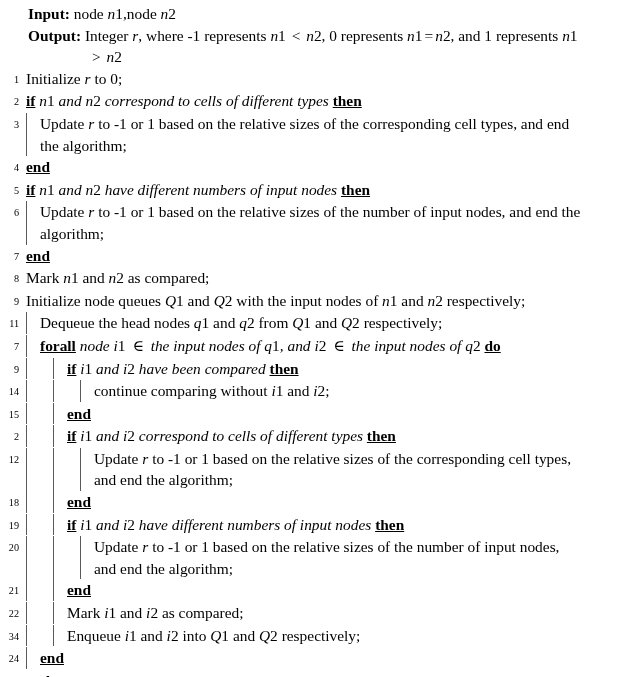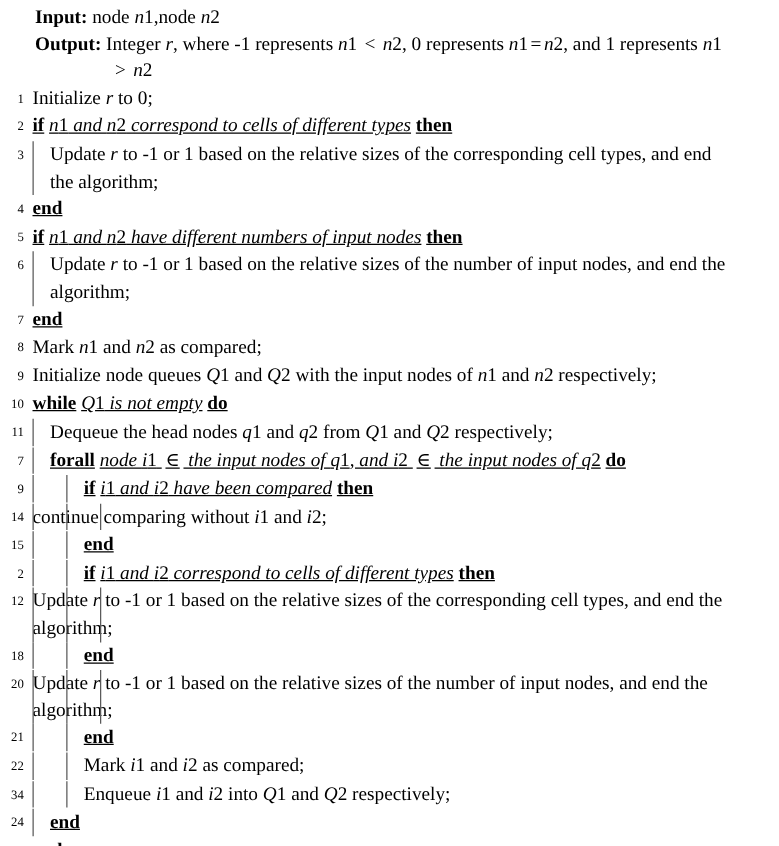--- a/index.html
+++ b/index.html
@@ -78,24 +78,24 @@
   .bar.b0{left:0px;}
   .bar.b1{left:27px;}
   .bar.b2{left:54px;}
   .txt{
     display:block;
   }
   
   .i0 .txt{padding-left:0px;}
   .i1 .txt{padding-left:14px;}
   .i2 .txt{padding-left:41px;}
-  .i3 .txt{}
+  .i3 .txt{padding-left:68px;}
 
   b,.b{font-weight:bold;text-decoration:underline;}
-  i,.it{font-style:italic;text-decoration:underline;}
+  i,.it{font-style:italic;}
   .mi{font-style:italic;}          
   .mn{font-style:normal;}          
   .op{font-style:normal;padding:0 2px;}
   .sym{font-style:normal;padding:0 3px;}
 </style>
 </head>
 <body>
 
 <div id="algo">
 
@@ -171,27 +171,20 @@
           <span class="txt">Mark <span class="mi">n</span><span class="mn">1</span> and <span class="mi">n</span><span class="mn">2</span> as compared;</span>
         </div>
       </div>
       <div class="line i0">
         <span class="num">9</span>
         <div class="body">
           <span class="bars"></span>
           <span class="txt">Initialize node queues <span class="mi">Q</span><span class="mn">1</span> and <span class="mi">Q</span><span class="mn">2</span> with the input nodes of <span class="mi">n</span><span class="mn">1</span> and <span class="mi">n</span><span class="mn">2</span> respectively;</span>
         </div>
       </div>
-      <div class="line i0">
-        <span class="num">10</span>
-        <div class="body">
-          <span class="bars"></span>
-          <span class="txt"><b>while</b> <i><span class="mi">Q</span><span class="mn">1</span> is not empty</i> <b>do</b></span>
-        </div>
-      </div>
       <div class="line i1">
         <span class="num">11</span>
         <div class="body">
           <span class="bars">
             <span class="bar b0"></span>
           </span>
           <span class="txt">Dequeue the head nodes <span class="mi">q</span><span class="mn">1</span> and <span class="mi">q</span><span class="mn">2</span> from <span class="mi">Q</span><span class="mn">1</span> and <span class="mi">Q</span><span class="mn">2</span> respectively;</span>
         </div>
       </div>
       <div class="line i1">
@@ -258,20 +251,30 @@
       <div class="line i2">
         <span class="num">18</span>
         <div class="body">
           <span class="bars">
             <span class="bar b0"></span>
             <span class="bar b1"></span>
           </span>
           <span class="txt"><b>end</b></span>
         </div>
       </div>
+      <div class="line i2">
+        <span class="num">19</span>
+        <div class="body">
+          <span class="bars">
+            <span class="bar b0"></span>
+            <span class="bar b1"></span>
+          </span>
+          <span class="txt"><b>if</b> <i><span class="mi">i</span><span class="mn">1</span> and <span class="mi">i</span><span class="mn">2</span> have different numbers of input nodes</i> <b>then</b></span>
+        </div>
+      </div>
       <div class="line i3">
         <span class="num">20</span>
         <div class="body">
           <span class="bars">
             <span class="bar b0"></span>
             <span class="bar b1"></span>
             <span class="bar b2"></span>
           </span>
           <span class="txt">Update <span class="mi">r</span> to -1 or 1 based on the relative sizes of the number of input nodes, and end the algorithm;</span>
         </div>

